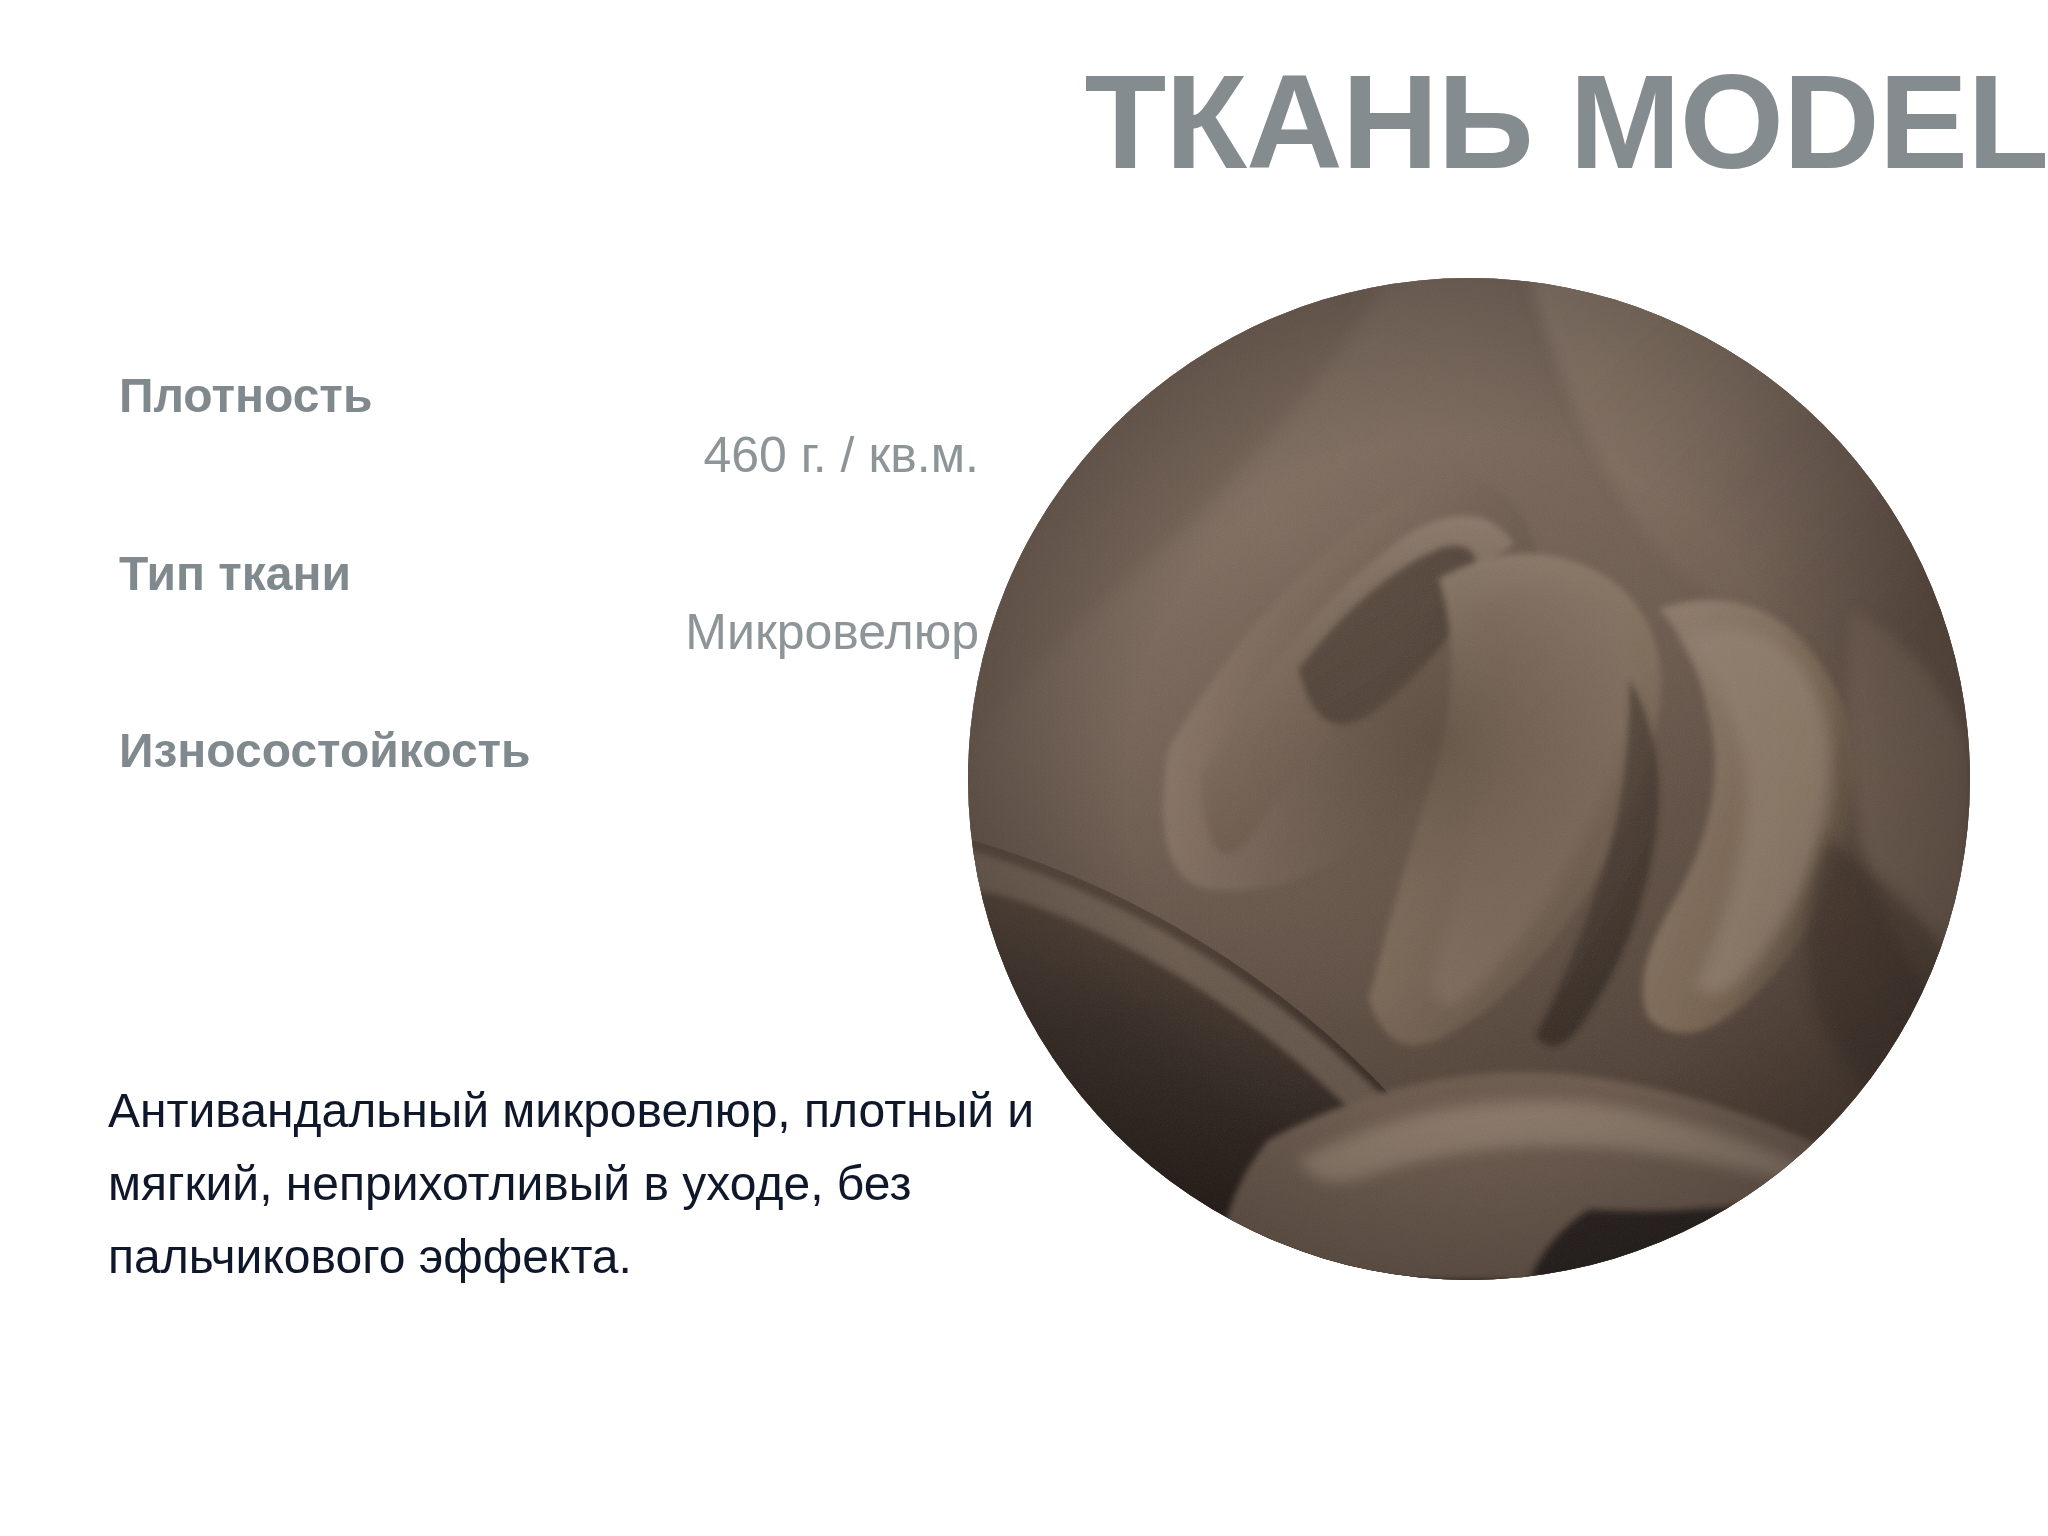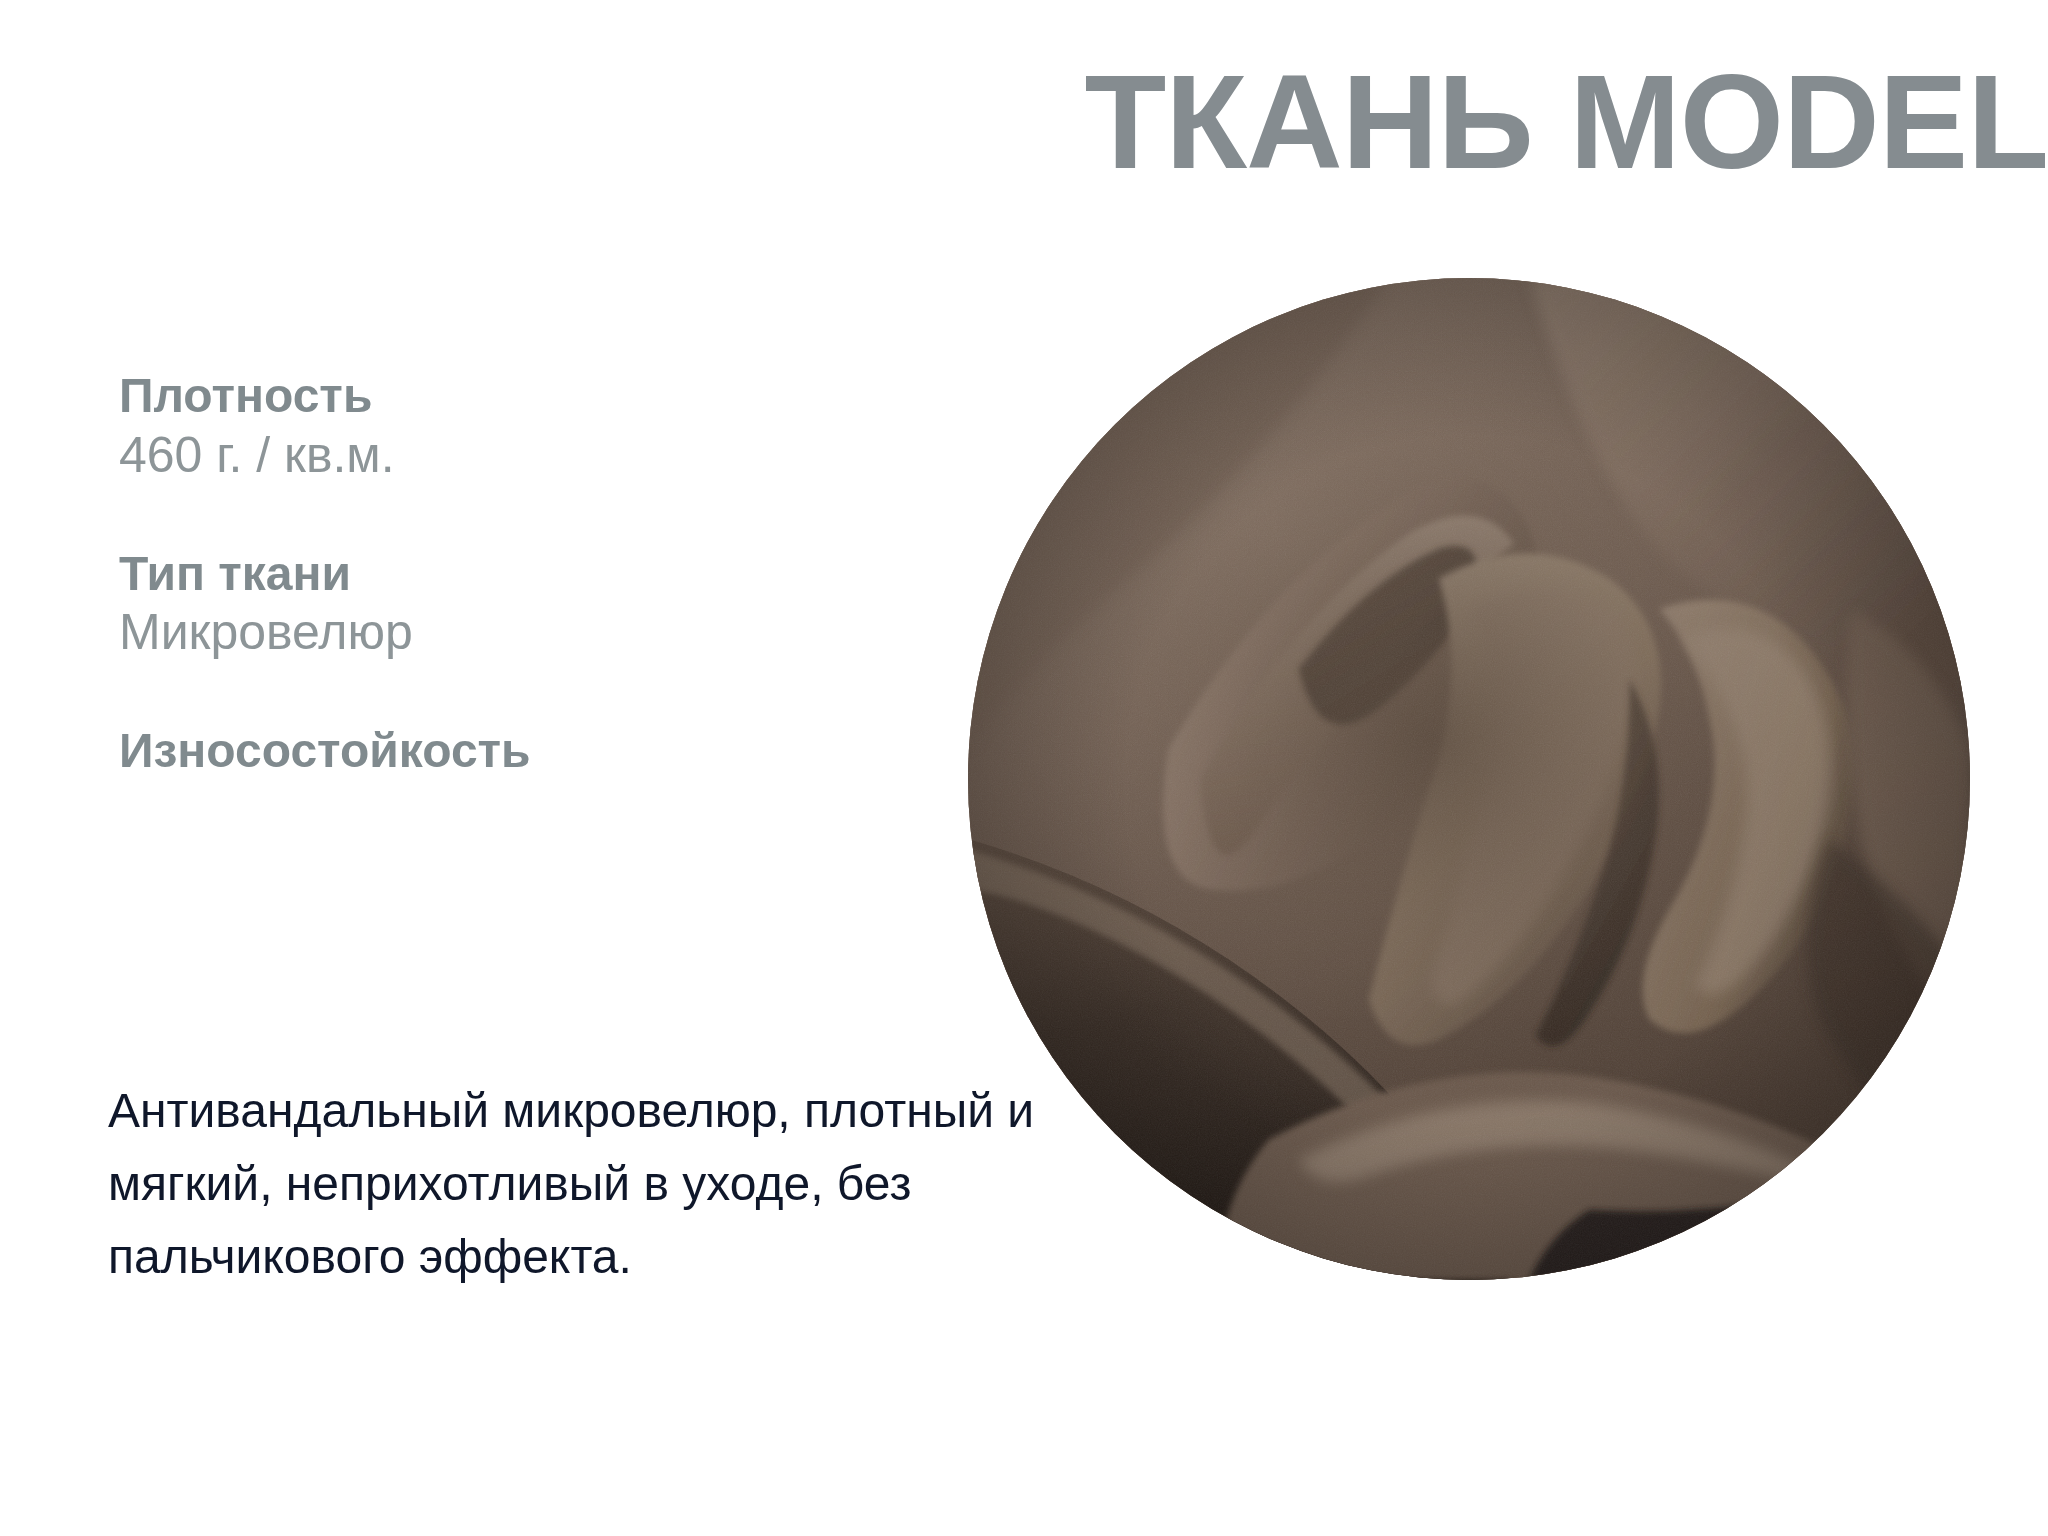--- a/index.html
+++ b/index.html
@@ -58,21 +58,21 @@
     letter-spacing: 0px;
   }
   .spec-value {
     font-family: "Liberation Sans", sans-serif;
     font-weight: 400;
     font-size: 50px;
     line-height: 1.22;
     color: #8d9598;
     letter-spacing: 0px;
   }
-  .spec-value .vline { display: block; }
+  .spec-value .vline { display: block; text-align: right; }
 
   
   .description {
     position: absolute;
     left: 108px;
     top: 1075px;
     width: 940px;
     font-family: "Liberation Sans", sans-serif;
     font-weight: 400;
     font-size: 48px;

